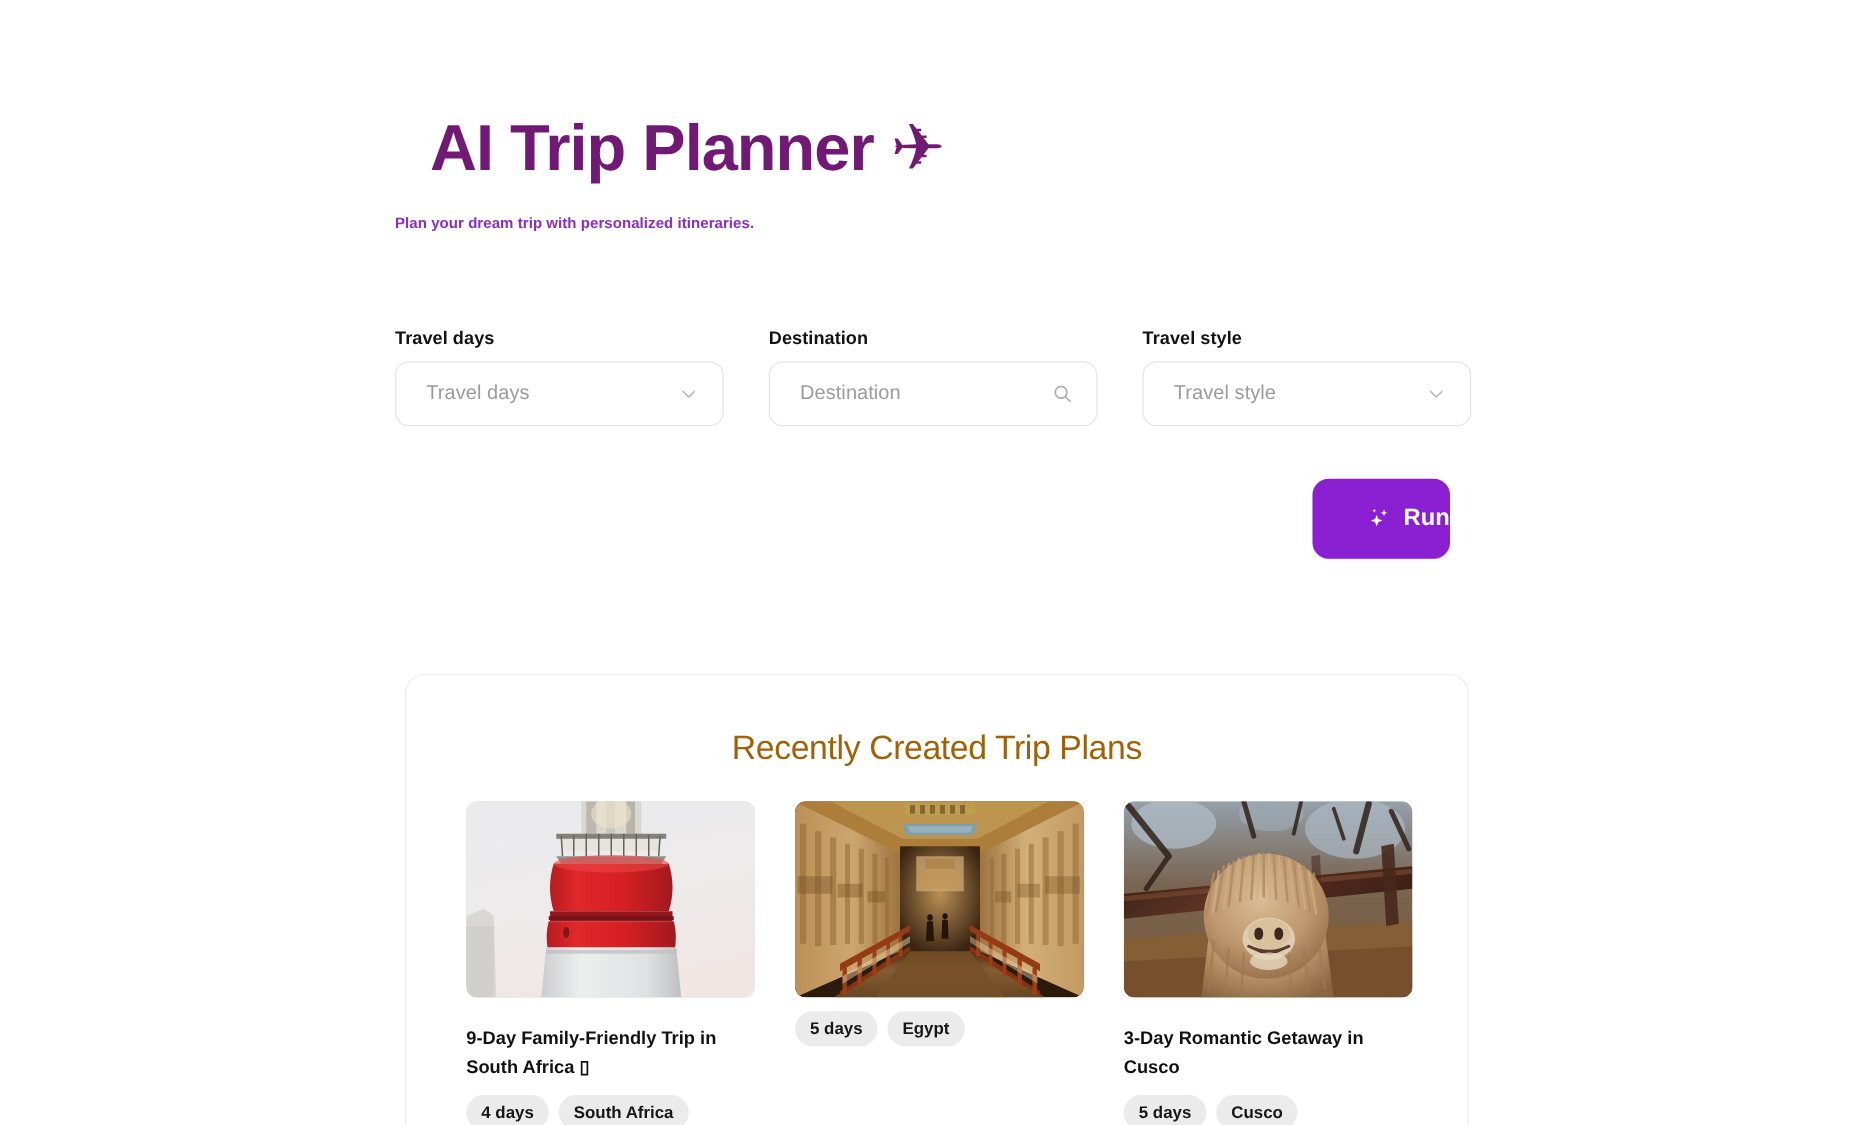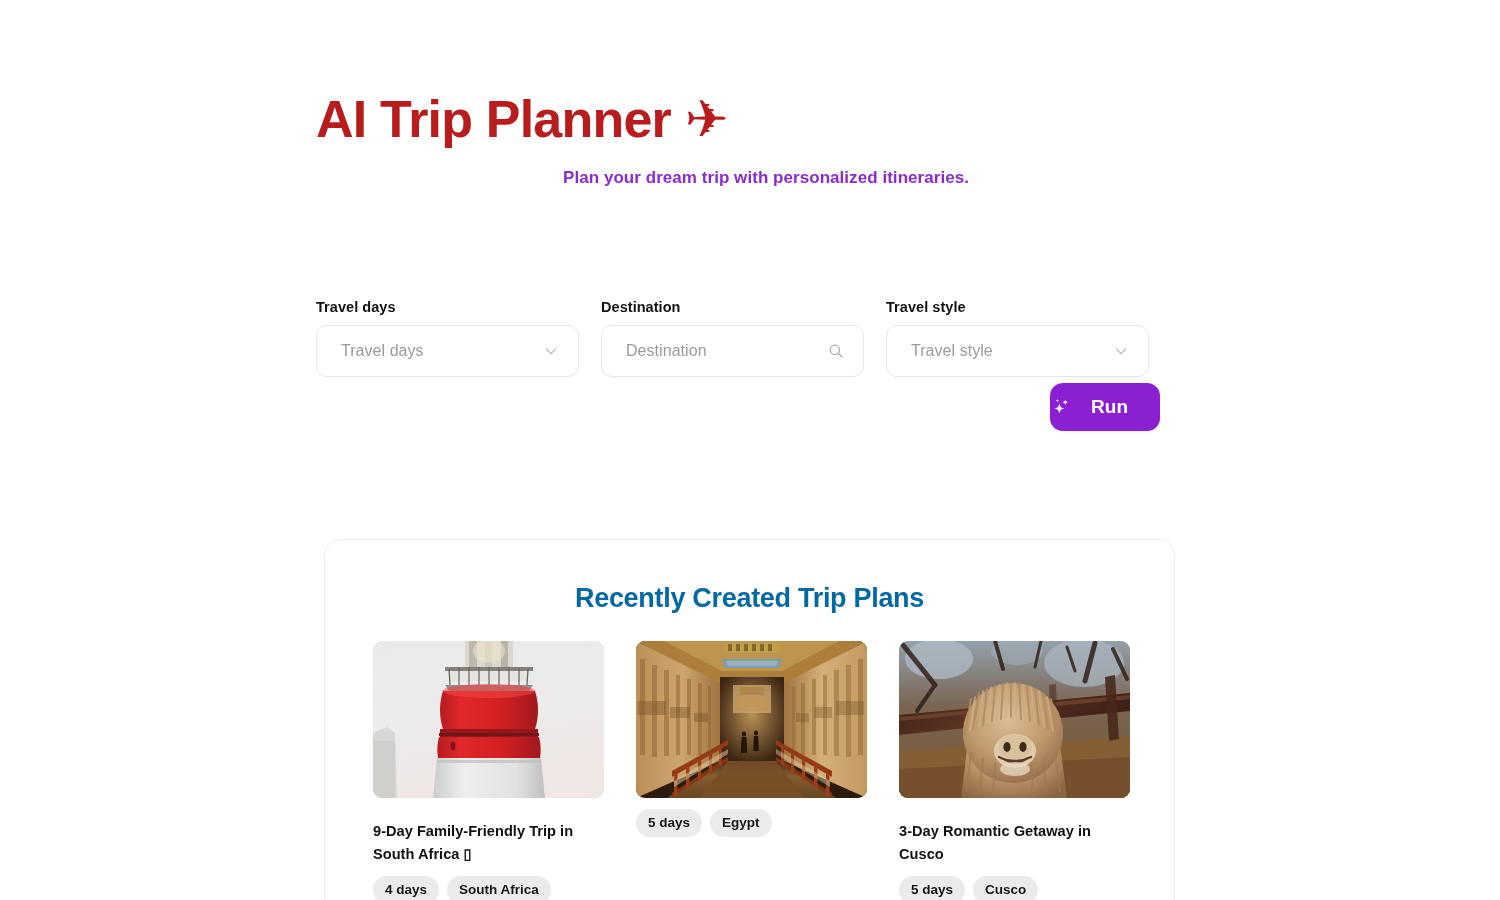--- a/index.html
+++ b/index.html
@@ -25,45 +25,44 @@
     position: absolute;
     left: 316px;
     top: 88px;
     width: 900px;
   }
   .app-title {
     font-size: 52px;
     line-height: 62px;
     font-weight: 700;
     letter-spacing: -0.8px;
-    color: #b91c1c;
+    color: #701a75;
     white-space: nowrap;
+    margin-left: 28px;
   }
   .title-emoji {
     font-family: "DejaVu Sans", sans-serif;
     font-weight: 400;
   }
   .app-subtitle {
     margin-top: 17px;
-    font-size: 17px;
+    font-size: 12px;
     line-height: 22px;
     font-weight: 700;
     color: #8B2BC9;
     letter-spacing: 0.05px;
-    text-align: center;
   }
 
   
   .form-row {
     position: absolute;
     left: 316px;
     top: 262px;
     display: flex;
-    gap: 22px;
-    margin-top: 36px;
+    gap: 36px;
   }
   .field {
     width: 263px;
   }
   .field-label {
     font-size: 14.5px;
     line-height: 18px;
     font-weight: 700;
     color: #121212;
     margin-bottom: 9px;
@@ -99,28 +98,28 @@
   }
   .chev { display:block; }
   .mag  { display:block; }
 
   
   .run-btn {
     position: absolute;
     left: 1050px;
     top: 383px;
     width: 110px;
-    height: 48px;
+    height: 64px;
     background: #8B20D2;
     border: none;
     border-radius: 13px;
     display: flex;
     align-items: center;
-    justify-content: flex-start;
-    gap: 19px;
+    justify-content: flex-end;
+    gap: 9px;
     cursor: pointer;
     box-shadow: 0 1px 2px rgba(0,0,0,0.08);
   }
   .run-label {
     font-size: 19px;
     font-weight: 700;
     color: #ffffff;
     letter-spacing: 0.1px;
   }
   .sparkle-icon { display:block; }
@@ -134,22 +133,22 @@
     height: 420px;
     background: #ffffff;
     border: 1px solid #ededed;
     border-radius: 16px;
     overflow: hidden;
   }
   .panel-title {
     text-align: center;
     font-size: 27px;
     line-height: 34px;
-    font-weight: 700;
-    color: #0369a1;
+    font-weight: 400;
+    color: #a16207;
     letter-spacing: -0.3px;
     margin-top: 41px;
   }
   .cards {
     display: flex;
     gap: 32px;
     padding: 0 48px;
     margin-top: 26px;
   }
   .card {

